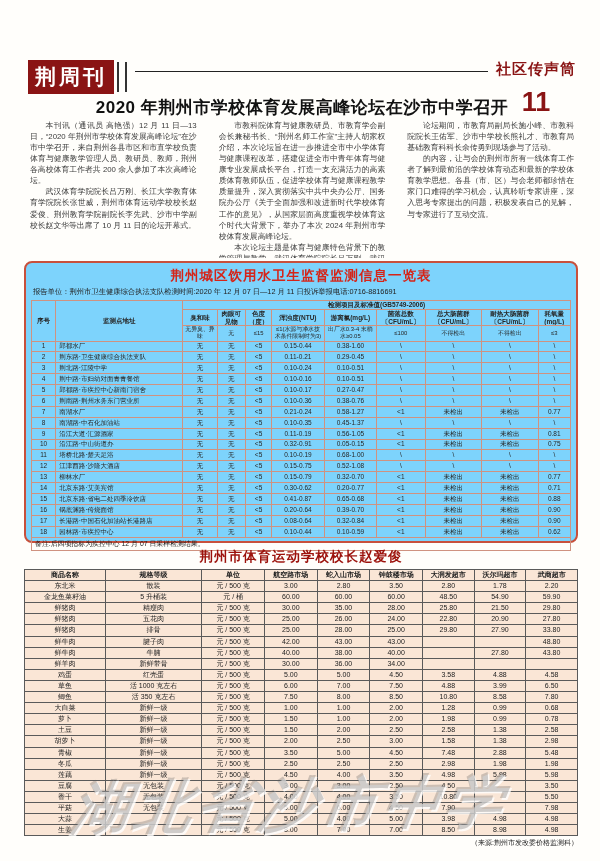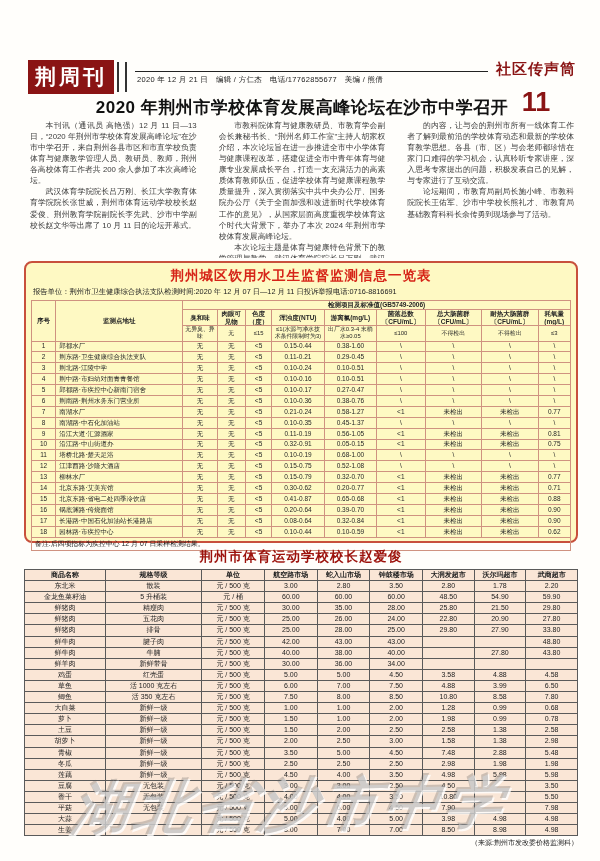--- a/index.html
+++ b/index.html
@@ -18,21 +18,21 @@
   .dbar-red{width:6px;height:26px;border-left:2px solid #8a1414;border-right:2px solid #8a1414;}
   .page-num{color:#8a1414;font-size:27px;font-weight:700;line-height:1;}
   
   .headline{position:absolute;left:28px;right:24px;top:96px;text-align:center;
             font-size:17px;font-weight:700;color:#111;letter-spacing:.5px;}
   .article{position:absolute;left:30px;right:26px;top:120px;height:138px;display:flex;gap:22px;}
   .article .col{flex:1;font-size:7.8px;line-height:1.42;text-align:justify;color:#3b3b3b;overflow:hidden;}
   .article p{margin:0;text-indent:2em;}
   
   .water-block{position:absolute;left:24px;right:22px;top:261px;height:282px;box-sizing:border-box;
-               border:2px solid #c8503c;border-radius:8px;background:#fef9c3;padding:3px 5px;}
+               border:2px solid #c8503c;border-radius:8px;background:#7dd3fc;padding:3px 5px;}
   .water-title{text-align:center;color:#d62418;font-size:13.5px;font-weight:700;letter-spacing:1px;margin:1px 0 2px;}
   .water-info{display:flex;justify-content:flex-start;font-size:7.3px;color:#222;margin:0 2px 3px;}
   table.wtable{width:100%;border-collapse:collapse;table-layout:fixed;font-size:6.5px;color:#262626;}
   table.wtable th,table.wtable td{border:1px solid #cf9280;padding:0 1px;text-align:center;
         line-height:1.25;overflow:hidden;white-space:nowrap;}
   table.wtable thead th{font-weight:700;white-space:normal;line-height:1.2;}
   table.wtable .std{font-weight:400;font-size:5.9px;white-space:normal;}
   table.wtable tbody td{height:9.9px;}
   table.wtable tbody td:nth-child(2){text-align:left;padding-left:3px;}
   .water-note{border:1px solid #cf9280;border-top:none;font-size:6.9px;text-align:left;
@@ -58,43 +58,42 @@
 </head>
 <body>
 
 <div class="page">
 
   <div class="masthead">
     <div class="logo">荆周刊</div>
     <div class="dbar-dark"></div>
     <div class="mast-mid">
       <div class="mast-rule"></div>
-      <div class="dateline">2020 年 12 月 21 日　编辑 / 方仁杰　电话/17762855677　美编 / 熊倩</div>
     </div>
     <div class="mast-right">
       <span class="section-name">社区传声筒</span>
       <span class="dbar-red"></span>
       <span class="page-num">11</span>
     </div>
   </div>
 
   <div class="headline">2020 年荆州市学校体育发展高峰论坛在沙市中学召开</div>
 
   <div class="article">
     <div class="col">
         <p>本刊讯（通讯员 高艳强）12 月 11 日—13 日，“2020 年荆州市学校体育发展高峰论坛”在沙市中学召开，来自荆州各县市区和市直学校负责体育与健康教学管理人员、教研员、教师，荆州各高校体育工作者共 200 余人参加了本次高峰论坛。</p>
         <p>武汉体育学院院长吕万刚、长江大学教育体育学院院长张世威，荆州市体育运动学校校长赵爱俊、荆州教育学院副院长李先武、沙市中学副校长赵文华等出席了 10 月 11 日的论坛开幕式。</p>
       </div>
     <div class="col">
         <p>市教科院体育与健康教研员、市教育学会副会长兼秘书长、“荆州名师工作室”主持人胡家权介绍，本次论坛旨在进一步推进全市中小学体育与健康课程改革，搭建促进全市中青年体育与健康专业发展成长平台，打造一支充满活力的高素质体育教师队伍，促进学校体育与健康课程教学质量提升，深入贯彻落实中共中央办公厅、国务院办公厅《关于全面加强和改进新时代学校体育工作的意见》，从国家层面高度重视学校体育这个时代大背景下，举办了本次 2024 年荆州市学校体育发展高峰论坛。</p>
         <p>本次论坛主题是体育与健康特色背景下的教学管理与教学。武汉体育学院院长吕万刚、武汉理工大学教授、湖北省教育科学研究院体育教研员计划分别就《体育与健康课程标准》的整体框架与变化、《中小学篮球队的建设、管理与训练》、《基于学科核心素养的中小学体育优化教学》三个专题展开讲座。专家们分享的关于学校体育课程与教学在理念、实践等方面的前沿性、热点性、专业性</p>
       </div>
     <div class="col">
+        <p>论坛期间，市教育局副局长施小峰、市教科院院长王佑军、沙市中学校长熊礼才、市教育局基础教育科科长余传勇到现场参与了活动。</p>
         <p>的内容，让与会的荆州市所有一线体育工作者了解到最前沿的学校体育动态和最新的学校体育教学思想。各县（市、区）与会老师都珍惜在家门口难得的学习机会，认真聆听专家讲座，深入思考专家提出的问题，积极发表自己的见解，与专家进行了互动交流。</p>
-        <p>论坛期间，市教育局副局长施小峰、市教科院院长王佑军、沙市中学校长熊礼才、市教育局基础教育科科长余传勇到现场参与了活动。</p>
       </div>
   </div>
 
   <div class="water-block">
     <div class="water-title">荆州城区饮用水卫生监督监测信息一览表</div>
     <div class="water-info">
       <span>报告单位：荆州市卫生健康综合执法支队</span>
       <span>检测时间:2020 年 12 月 07 日—12 月 11 日</span>
       <span>投诉举报电话:0716-8816691</span>
     </div>

